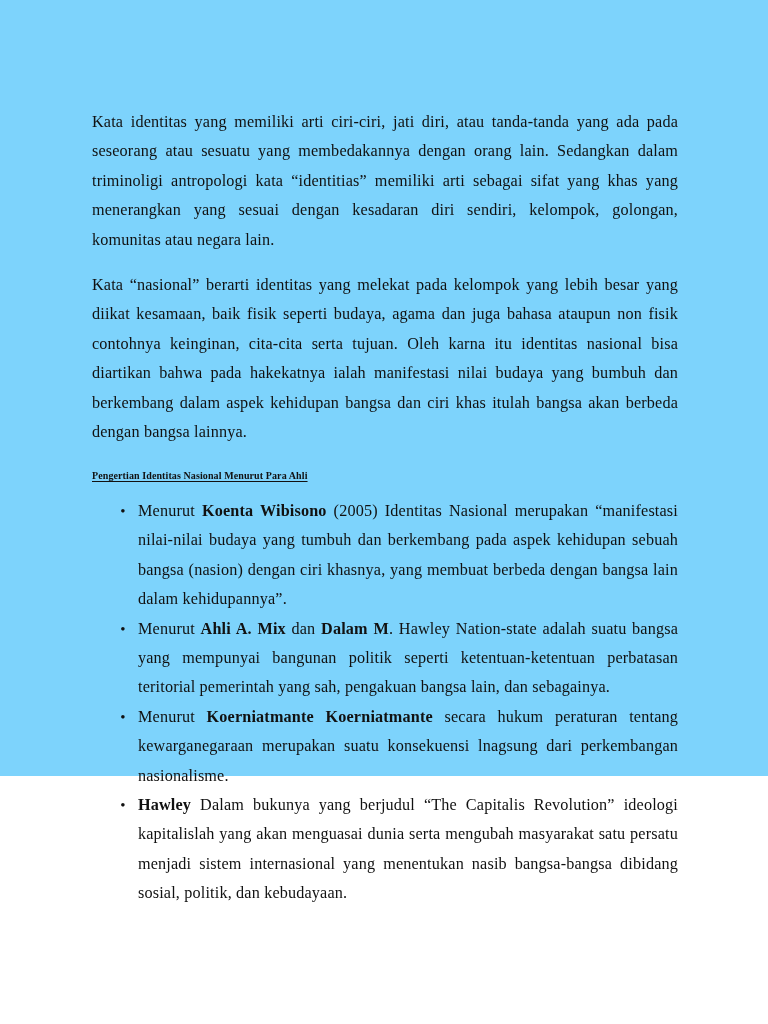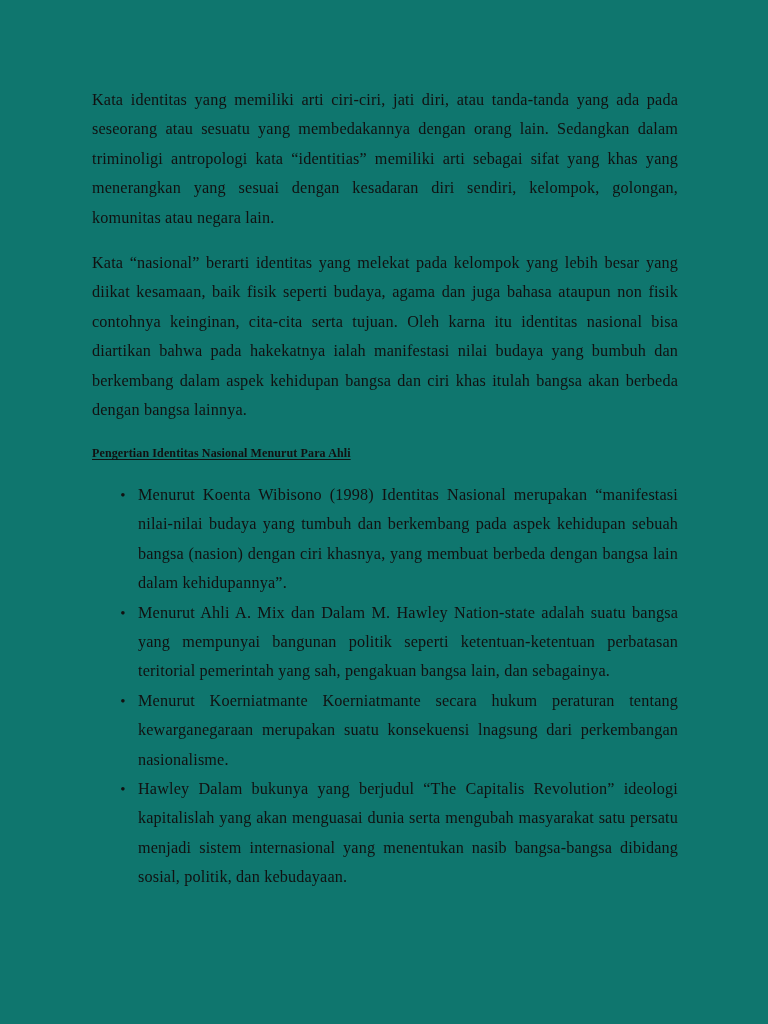--- a/index.html
+++ b/index.html
@@ -11,42 +11,42 @@
   body {
     width: 768px;
     height: 1024px;
     font-family: "Liberation Serif", "DejaVu Serif", serif;
     color: #111111;
     overflow: hidden;
   }
   .page {
     position: relative;
     width: 768px;
-    height: 1024px;
-    background: #0f766e;
+    height: 776px;
+    background: #7dd3fc;
     box-sizing: border-box;
-    padding: 86px 90px 0 92px;
+    padding: 108px 90px 0 92px;
   }
   .doc-body {
     width: 586px;
   }
   p.para {
     margin: 0 0 16px 0;
     font-size: 16.2px;
     line-height: 29.4px;
     text-align: justify;
     text-justify: inter-word;
     letter-spacing: 0.01em;
   }
   p.para:last-of-type {
     margin-bottom: 0;
   }
   .section-heading {
-    margin: 14px 0 12px 0;
-    font-size: 12px;
+    margin: 14px 0 6px 0;
+    font-size: 10px;
     line-height: 29.4px;
     font-weight: bold;
     text-decoration: underline;
     text-underline-offset: 2px;
     letter-spacing: 0.01em;
   }
   ul.ahli-list {
     list-style: none;
     margin: 0;
     padding: 0;
@@ -64,42 +64,42 @@
   ul.ahli-list > li .bullet-marker {
     position: absolute;
     left: 26px;
     top: 0;
     width: 10px;
     line-height: 29.4px;
     font-size: 15px;
     text-align: center;
   }
   b, .b {
-    font-weight: normal;
+    font-weight: bold;
   }
   .spacer-tail {
     height: 1px;
   }
 </style>
 </head>
 <body style="background: rgb(255, 255, 255); color: rgb(17, 17, 17);">
 
 <div class="page">
   <div class="doc-body">
 
     <p class="para"><span>Kata identitas yang memiliki arti ciri-ciri, jati diri, atau tanda-tanda yang ada pada seseorang atau sesuatu yang membedakannya dengan orang lain. Sedangkan dalam triminoligi antropologi kata “identitias” memiliki arti sebagai sifat yang khas yang menerangkan yang sesuai dengan kesadaran diri sendiri, kelompok, golongan, komunitas atau negara lain.</span></p>
 
     <p class="para"><span>Kata “nasional” berarti identitas yang melekat pada kelompok yang lebih besar yang diikat kesamaan, baik fisik seperti budaya, agama dan juga bahasa ataupun non fisik contohnya keinginan, cita-cita serta tujuan. Oleh karna itu identitas nasional bisa diartikan bahwa pada hakekatnya ialah manifestasi nilai budaya yang bumbuh dan berkembang dalam aspek kehidupan bangsa dan ciri khas itulah bangsa akan berbeda dengan bangsa lainnya.</span></p>
 
     <div class="section-heading">Pengertian Identitas Nasional Menurut Para Ahli</div>
 
     <ul class="ahli-list">
       <li>
         <span class="bullet-marker">•</span>
-        <span class="li-text"><span>Menurut </span><span class="b">Koenta Wibisono</span><span> (1998) Identitas Nasional merupakan “manifestasi nilai-nilai budaya yang tumbuh dan berkembang pada aspek kehidupan sebuah bangsa (nasion) dengan ciri khasnya, yang membuat berbeda dengan bangsa lain dalam kehidupannya”.</span></span>
+        <span class="li-text"><span>Menurut </span><span class="b">Koenta Wibisono</span><span> (2005) Identitas Nasional merupakan “manifestasi nilai-nilai budaya yang tumbuh dan berkembang pada aspek kehidupan sebuah bangsa (nasion) dengan ciri khasnya, yang membuat berbeda dengan bangsa lain dalam kehidupannya”.</span></span>
       </li>
       <li>
         <span class="bullet-marker">•</span>
         <span class="li-text"><span>Menurut </span><span class="b">Ahli A. Mix</span><span> dan </span><span class="b">Dalam M</span><span>. Hawley Nation-state adalah suatu bangsa yang mempunyai bangunan politik seperti ketentuan-ketentuan perbatasan teritorial pemerintah yang sah, pengakuan bangsa lain, dan sebagainya.</span></span>
       </li>
       <li>
         <span class="bullet-marker">•</span>
         <span class="li-text"><span>Menurut </span><span class="b">Koerniatmante Koerniatmante</span><span> secara hukum peraturan tentang kewarganegaraan merupakan suatu konsekuensi lnagsung dari perkembangan nasionalisme.</span></span>
       </li>
       <li>

